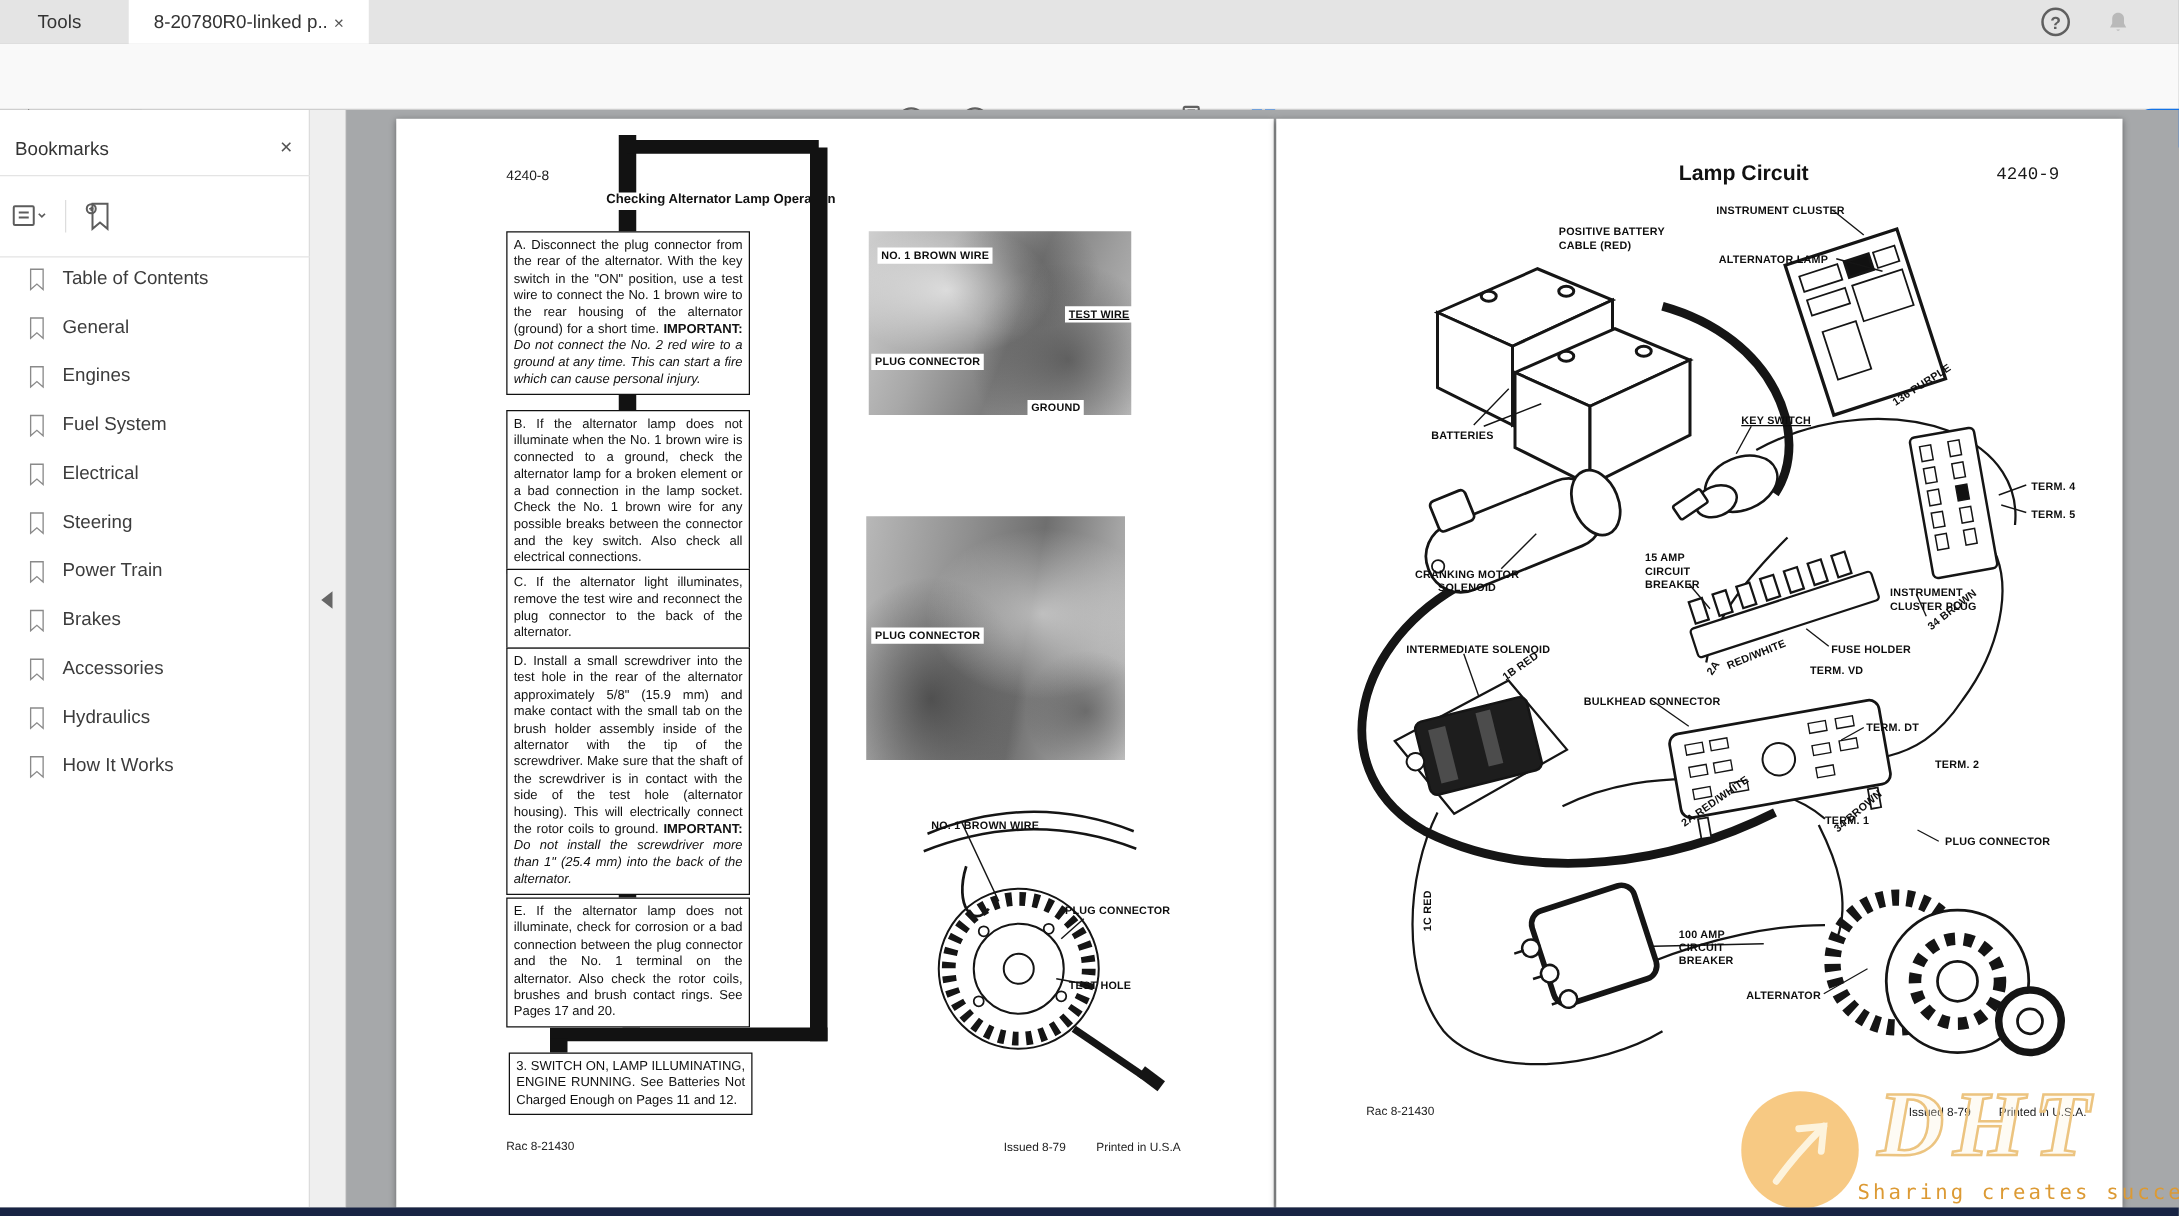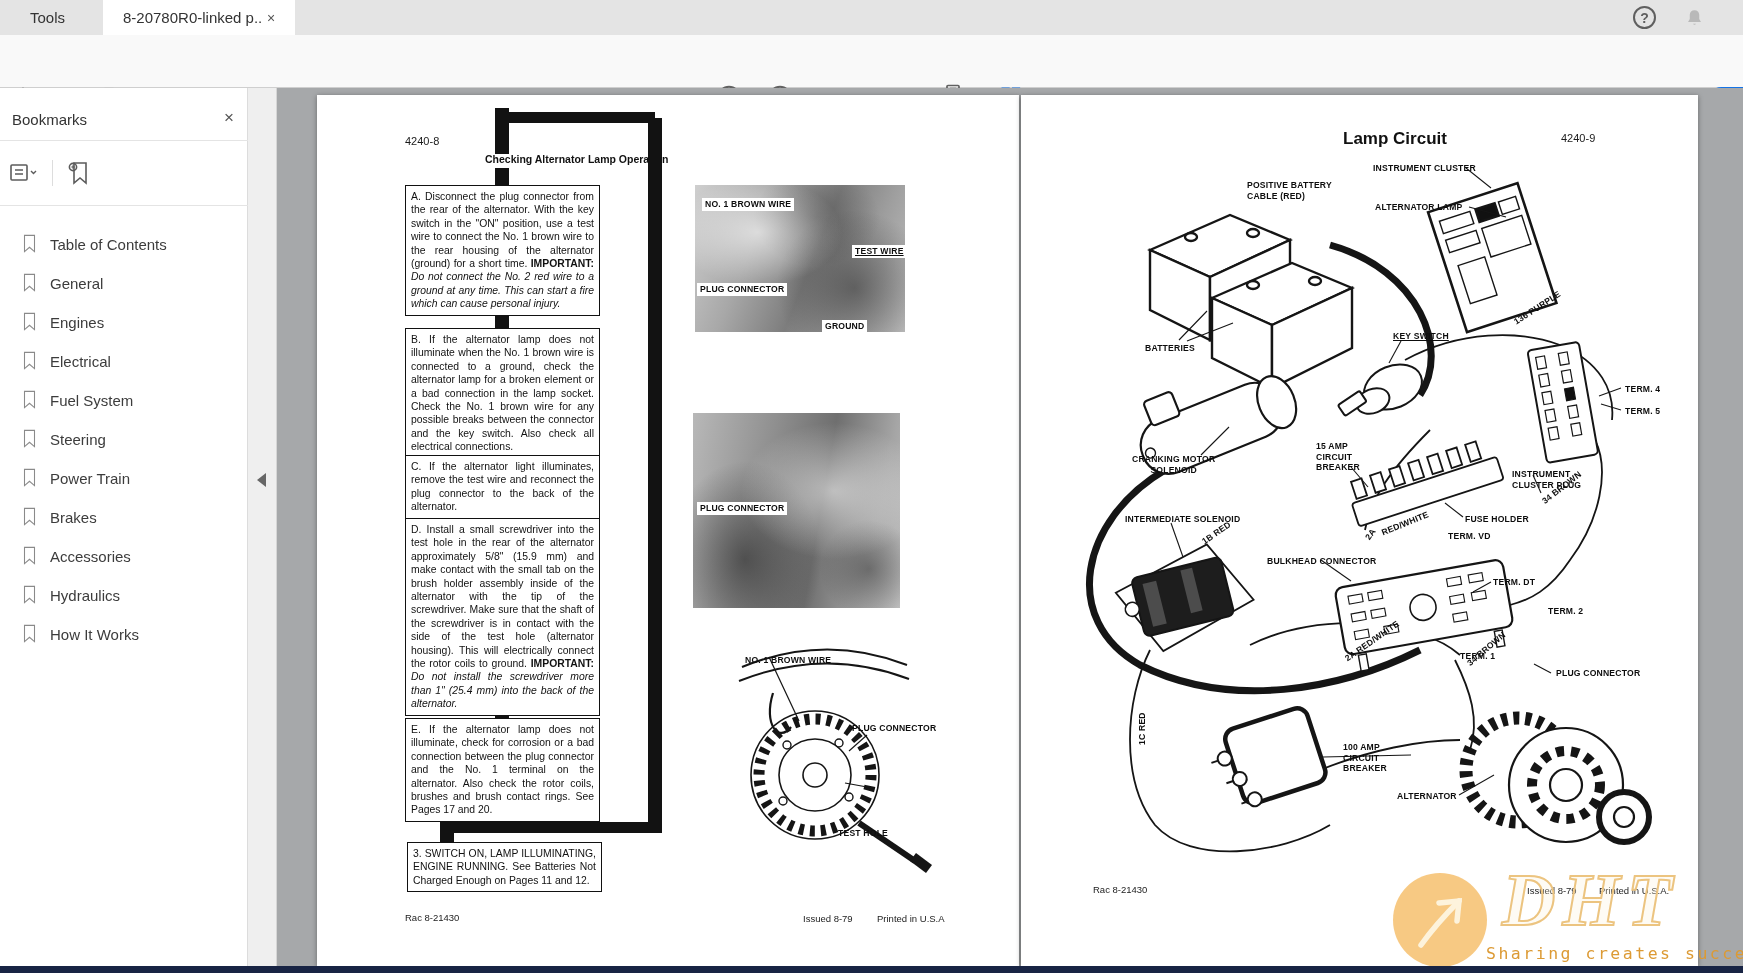--- a/index.html
+++ b/index.html
@@ -36,21 +36,21 @@
     border-right:1px solid #dcdcdc; }
   .sb-title { position:absolute; left:12px; top:23px; font-size:15px; color:#333; }
   .sb-close { position:absolute; left:224px; top:20px; font-size:17px; color:#555; cursor:pointer; }
   .sb-div1 { position:absolute; left:0; top:52px; width:248px; height:1px; background:#e4e4e4; }
   .sb-icon { position:absolute; top:70px; width:34px; height:30px; display:flex; align-items:center;
     justify-content:center; cursor:pointer; }
   .sb-icon svg { stroke:#5c5c5c; fill:none; stroke-width:1.6; }
   .sb-vsep { position:absolute; left:52px; top:72px; width:1px; height:26px; background:#dddddd; }
   .sb-div2 { position:absolute; left:0; top:117px; width:248px; height:1px; background:#e4e4e4; }
   .bm-list { position:absolute; left:0; top:126px; width:248px; }
-  .bm-item { height:39px; display:flex; align-items:flex-end; cursor:pointer; }
+  .bm-item { height:39px; display:flex; align-items:flex-start; cursor:pointer; }
   .bm-item svg { margin-left:22px; stroke:#8a8a8a; fill:none; stroke-width:1.7; flex:none; }
   .bm-item span { margin-left:13px; font-size:15px; color:#3c3c3c; white-space:nowrap; }
 
   .collapse-strip { position:absolute; left:248px; top:88px; width:29px; height:878px; background:#efefef;
     border-right:1px solid #d6d6d6; }
   .collapse-arrow { position:absolute; left:9px; top:385px; width:0; height:0; cursor:pointer;
     border-top:7px solid transparent; border-bottom:7px solid transparent; border-right:9px solid #666; }
 
   
   .doc-area { position:absolute; left:277px; top:88px; width:1466px; height:878px; background:#a6a8aa; }
@@ -80,21 +80,21 @@
       radial-gradient(70px 70px at 85% 80%, rgba(40,40,40,.45), rgba(0,0,0,0) 70%),
       linear-gradient(100deg,#b8b8b8 0%,#8f8f8f 35%,#6f6f6f 60%,#a5a5a5 85%,#bdbdbd 100%); }
   .plabel { position:absolute; font-size:9px; font-weight:bold; color:#0d0d0d; white-space:pre-line;
     line-height:10.5px; letter-spacing:.2px; }
   .plabel.chip { background:#fff; padding:1px 3px; }
   .lp-footer { position:absolute; font-size:9.5px; color:#222; }
   .d3svg { position:absolute; left:400px; top:530px; }
 
   
   .rp-title { position:absolute; left:322px; top:34px; font-size:17px; font-weight:bold; color:#111; }
-  .rp-num { position:absolute; left:540px; top:37px; font-size:11px; color:#1a1a1a; }
+  .rp-num { position:absolute; left:576px; top:37px; font-size:14px; color:#1a1a1a;font-family:Liberation Mono, monospace; }
   .dlabel { position:absolute; font-size:8.6px; font-weight:bold; color:#0d0d0d; white-space:pre-line;
     line-height:10.5px; letter-spacing:.2px; transform-origin:left top; }
   .rp-footer { position:absolute; font-size:9.5px; color:#222; }
   .rdsvg { position:absolute; left:0; top:0; }
 
   
   .wm-circle { position:absolute; left:1393px; top:873px; width:94px; height:94px; border-radius:50%;
     background:rgba(246,197,122,.93); z-index:30; }
   .wm-brand { position:absolute; left:1502px; top:858px; font-size:74px; font-weight:bold; font-style:italic;
     letter-spacing:7px; color:rgba(253,240,215,.28); -webkit-text-stroke:2px #ecc480; z-index:30;
@@ -232,27 +232,27 @@
       <div class="bm-item">
         <svg width="15" height="19" viewBox="0 0 24 30">
           <path d="M4 2h16v26l-8-7-8 7z"></path>
         </svg>
         <span>Engines</span>
       </div>
       <div class="bm-item">
         <svg width="15" height="19" viewBox="0 0 24 30">
           <path d="M4 2h16v26l-8-7-8 7z"></path>
         </svg>
+        <span>Fuel System</span>
+      </div>
+      <div class="bm-item">
+        <svg width="15" height="19" viewBox="0 0 24 30">
+          <path d="M4 2h16v26l-8-7-8 7z"></path>
+        </svg>
         <span>Electrical</span>
-      </div>
-      <div class="bm-item">
-        <svg width="15" height="19" viewBox="0 0 24 30">
-          <path d="M4 2h16v26l-8-7-8 7z"></path>
-        </svg>
-        <span>Fuel System</span>
       </div>
       <div class="bm-item">
         <svg width="15" height="19" viewBox="0 0 24 30">
           <path d="M4 2h16v26l-8-7-8 7z"></path>
         </svg>
         <span>Steering</span>
       </div>
       <div class="bm-item">
         <svg width="15" height="19" viewBox="0 0 24 30">
           <path d="M4 2h16v26l-8-7-8 7z"></path>
@@ -352,21 +352,21 @@
     </svg>
 
     <div id="lp-labels">
         <div class="dlabel plabel chip" style="left: 385px; top: 103px;">NO. 1 BROWN WIRE</div>
         <div class="dlabel plabel chip" style="left: 535px; top: 150px; text-decoration: underline;">TEST WIRE</div>
         <div class="dlabel plabel chip" style="left: 380px; top: 188px;">PLUG CONNECTOR</div>
         <div class="dlabel plabel chip" style="left: 505px; top: 225px;">GROUND</div>
         <div class="dlabel plabel chip" style="left: 380px; top: 407px;">PLUG CONNECTOR</div>
         <div class="dlabel" style="left: 428px; top: 560px;">NO. 1 BROWN WIRE</div>
         <div class="dlabel" style="left: 535px; top: 628px;">PLUG CONNECTOR</div>
-        <div class="dlabel" style="left: 521px; top: 688px; margin-top: 45px;">TEST HOLE</div>
+        <div class="dlabel" style="left: 538px; top: 688px;">TEST HOLE</div>
       </div>
 
     <div class="lp-footer" style="left:88px;top:817px">Rac 8-21430</div>
     <div class="lp-footer" style="left:486px;top:818px">Issued 8-79</div>
     <div class="lp-footer" style="left:560px;top:818px">Printed in U.S.A</div>
   </div>
 
   <div class="page page-right">
     <div class="rp-title">Lamp Circuit</div>
     <div class="rp-num">4240-9</div>

